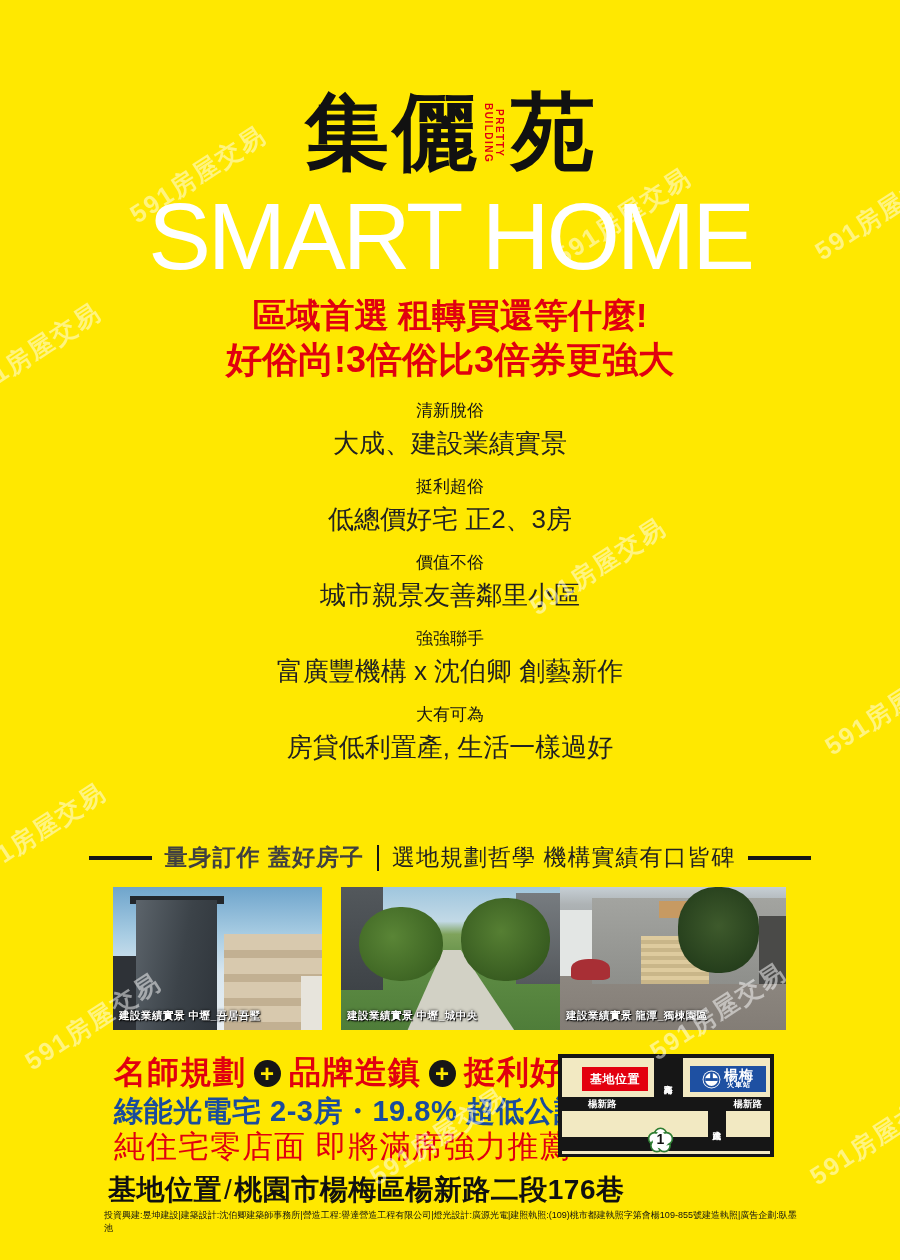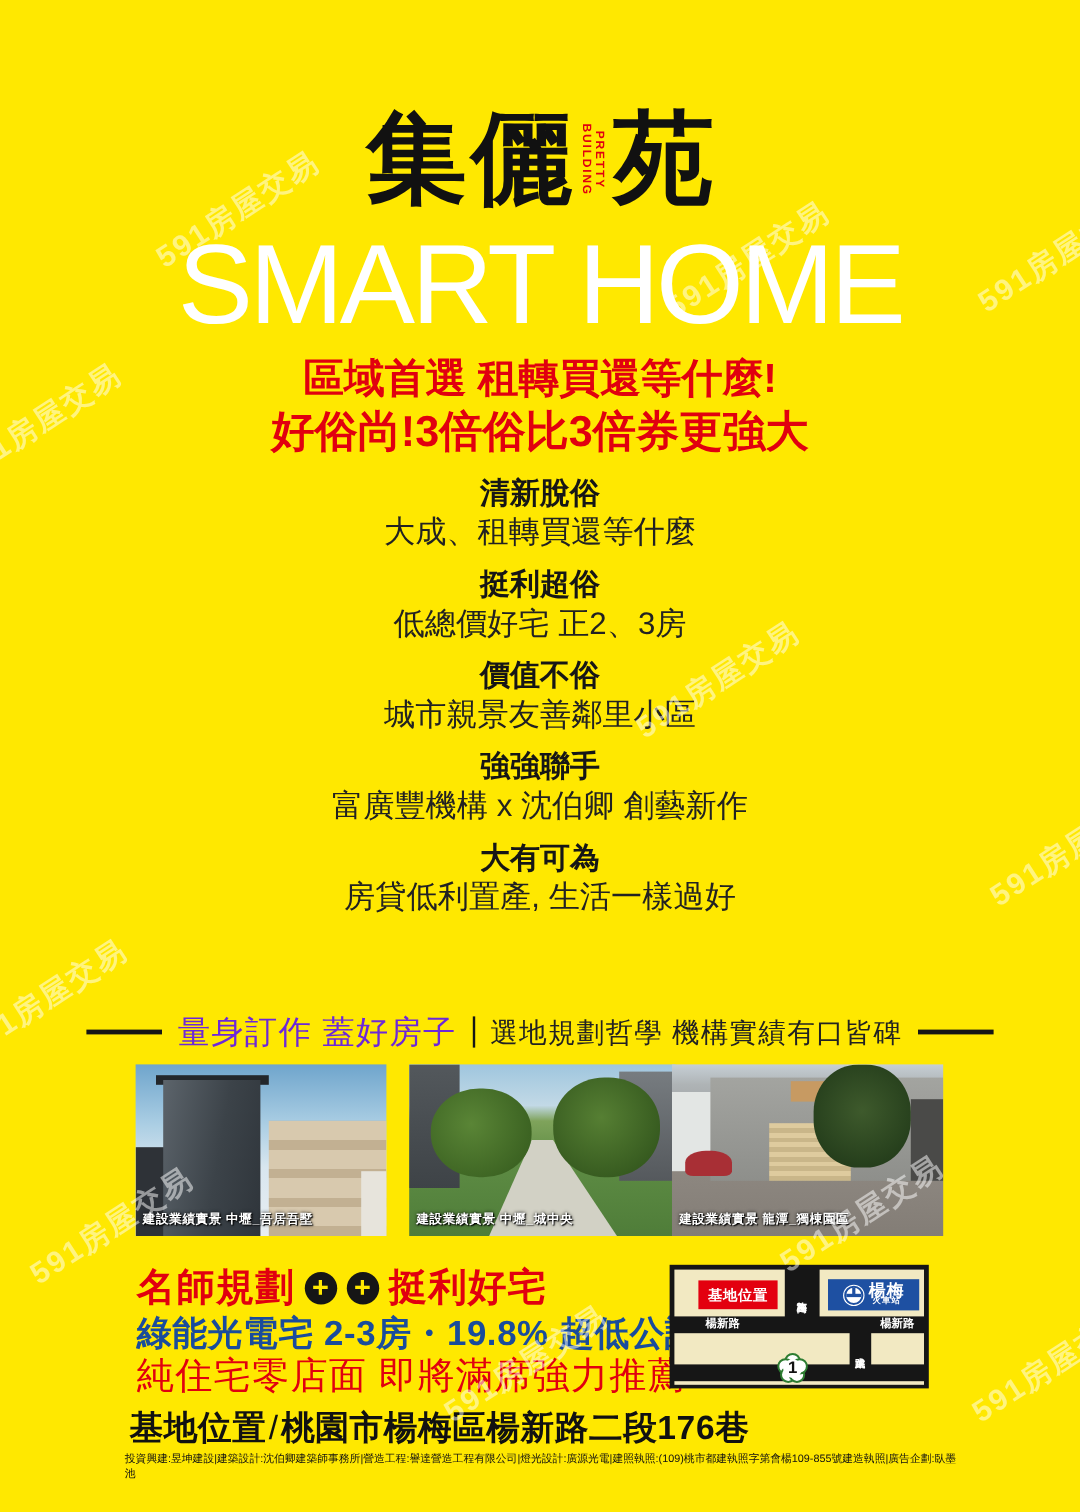--- a/index.html
+++ b/index.html
@@ -27,27 +27,27 @@
          color:#FFFFFF;z-index:1;}
   .smart-overlay{top:219px;font-size:33px;font-weight:900;color:#14575E;letter-spacing:2px;z-index:2;}
 
   
   .headline1{top:293px;font-size:34px;font-weight:900;color:#E1000F;letter-spacing:0px;}
   .headline2{top:336px;font-size:36px;font-weight:900;color:#E1000F;letter-spacing:0px;}
 
   
   .features{top:395px;}
   .feature{margin-bottom:11px;}
-  .feature .t{font-size:25px;font-weight:700;line-height:32px;color:#161616;}
+  .feature .t{font-size:17px;font-weight:400;line-height:32px;color:#161616;}
   .feature .d{font-size:26px;font-weight:400;line-height:33px;color:#222;}
 
   
   .divider{top:842px;display:flex;justify-content:center;align-items:center;gap:13px;width:900px;}
   .div-line{width:63px;height:4px;background:#161616;}
-  .div-bold{font-size:27px;font-weight:400;color:#6d28d9;letter-spacing:1px;}
+  .div-bold{font-size:23px;font-weight:700;color:#404040;letter-spacing:1px;}
   .div-sep{width:2px;height:26px;background:#161616;}
   .div-rest{font-size:23px;font-weight:500;color:#222;letter-spacing:1px;}
 
   
   .photo{position:absolute;top:887px;height:143px;overflow:hidden;}
   .photo .cap{position:absolute;left:6px;bottom:7px;font-size:10.5px;font-weight:700;color:#fff;
               text-shadow:0 0 3px #000,1px 1px 1px #000;letter-spacing:0.5px;z-index:5;}
   .shape{position:absolute;}
   .photo1{left:113px;width:209px;background:linear-gradient(180deg,#6FA5CC 0%,#A9CDE3 34%,#D8E6EF 60%,#E9EEF1 100%);}
   .p1-low{left:0;bottom:0;width:13%;height:52%;background:#2E3237;}
@@ -131,21 +131,21 @@
   </div>
 
   <div class="abs ctr smart">SMART HOME</div>
 
   <div class="abs ctr headline1">區域首選 租轉買還等什麼!</div>
   <div class="abs ctr headline2">好俗尚!3倍俗比3倍券更強大</div>
 
   <div class="abs ctr features">
     <div class="feature">
       <div class="t">清新脫俗</div>
-      <div class="d">大成、租轉買還等什麼</div>
+      <div class="d">大成、建設業績實景</div>
     </div>
     <div class="feature">
       <div class="t">挺利超俗</div>
       <div class="d">低總價好宅 正2、3房</div>
     </div>
     <div class="feature">
       <div class="t">價值不俗</div>
       <div class="d">城市親景友善鄰里小區</div>
     </div>
     <div class="feature">
@@ -189,20 +189,21 @@
     <div class="shape p3-garage"></div>
     <div class="shape p3-dark"></div>
     <div class="shape p3-tree"></div>
     <div class="shape p3-car"></div>
     <span class="cap">建設業績實景 龍潭_獨棟園區</span>
   </div>
 
   <div class="abs promo1">
     <span>名師規劃</span>
     <span class="plus-circle">+</span>
+    <span>品牌造鎮</span>
     <span class="plus-circle">+</span>
     <span>挺利好宅</span>
   </div>
   <div class="abs promo2">綠能光電宅 2-3房・19.8% 超低公設</div>
   <div class="abs promo3">純住宅零店面 即將滿席強力推薦</div>
 
   <div class="abs location">
     <span>基地位置</span><span class="slash">/</span><span>桃園市楊梅區楊新路二段176巷</span>
   </div>
 

